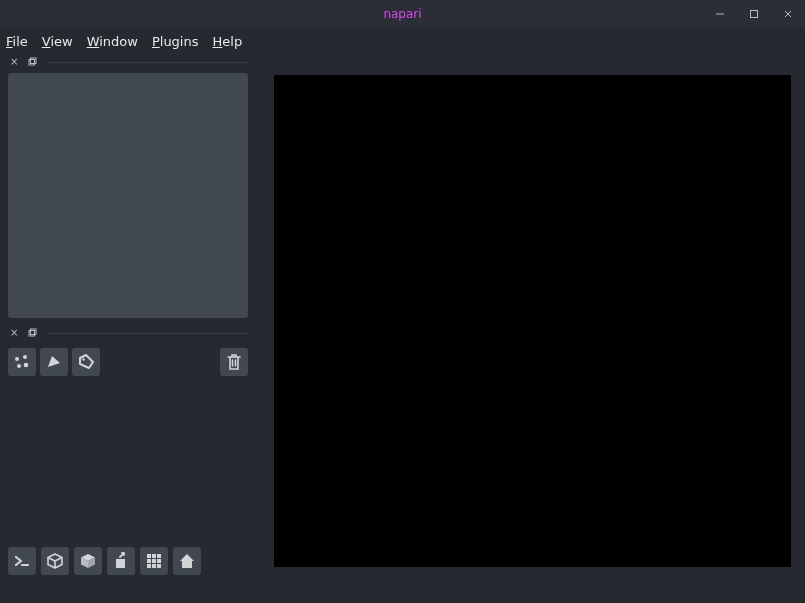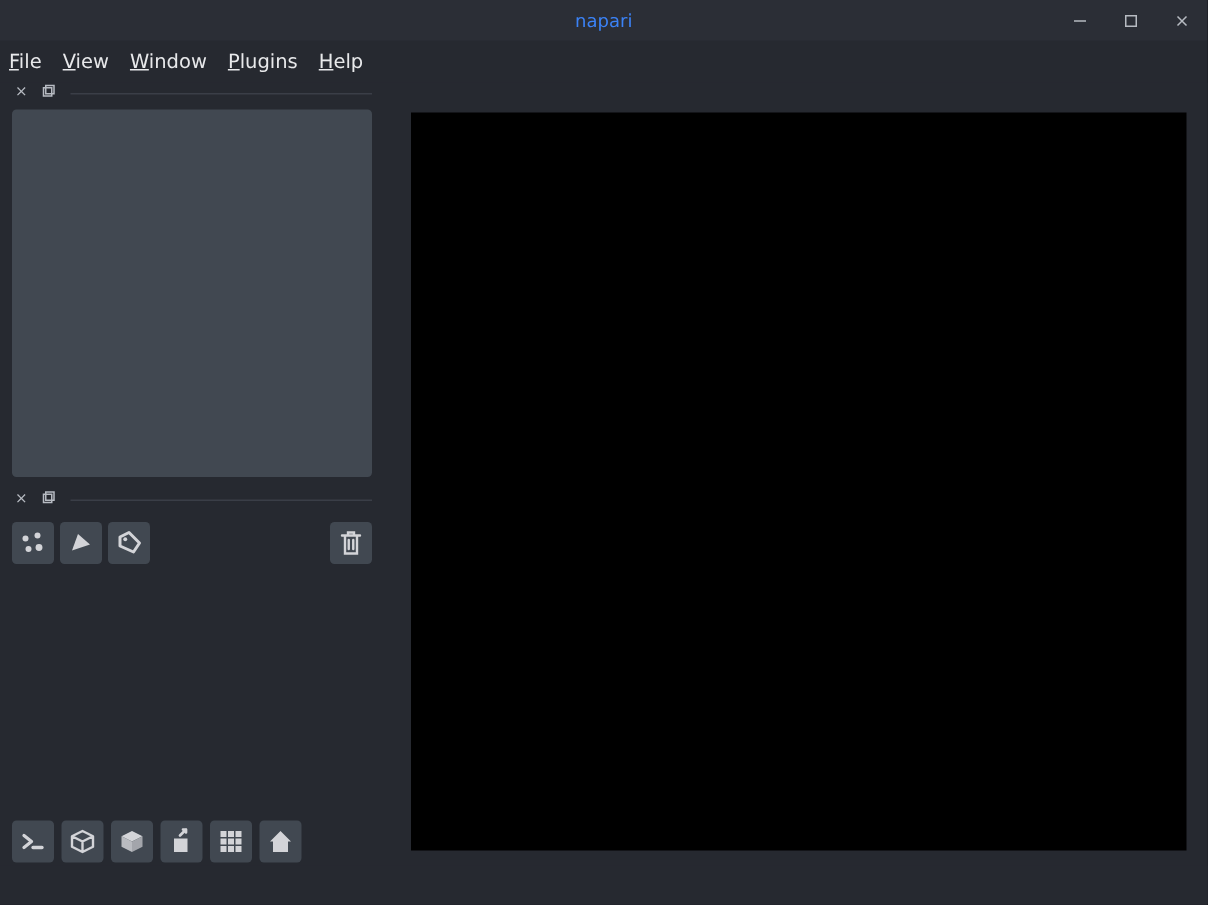--- a/index.html
+++ b/index.html
@@ -1,18 +1,18 @@
 <!DOCTYPE html>
 <html><head>
 <meta charset="utf-8">
 <style>
   * { box-sizing: border-box; margin: 0; padding: 0; user-select: none; }
   html, body { width: 805px; height: 603px; overflow: hidden; background: #262930; font-family: "DejaVu Sans", "Segoe UI", sans-serif; color: #d5d7da; }
   .titlebar { height: 27px; background: #2b2e36; display: flex; align-items: center; justify-content: center; position: relative; }
-  .titlebar .title { font-size: 12px; color: #3b82f6; }
+  .titlebar .title { font-size: 12px; color: #d946ef; }
   .titlebar .win-controls { position: absolute; right: 0; top: 0; height: 27px; display: flex; }
   .titlebar .win-controls div { width: 34px; height: 27px; display: flex; align-items: center; justify-content: center; }
   .titlebar svg { display: block; }
   .menubar { height: 28px; background: #262930; display: flex; align-items: center; padding: 0 6px; gap: 14px; font-size: 13px; color: #e8e9eb; }
   .menubar .item span.first { text-decoration: underline; }
   .menubar .item { cursor: default; }
   .content { position: absolute; top: 55px; left: 0; right: 0; bottom: 0; background: #262930; }
   .LEFT { position: absolute; left: 8px; top: 0; width: 240px; bottom: 28px; display: flex; flex-direction: column; }
   .dockhdr { height: 14px; display: flex; align-items: center; gap: 10px; padding-left: 2px; }
   .dockhdr .x, .dockhdr .pop { color: #b7bbc2; font-size: 10px; line-height: 1; }

